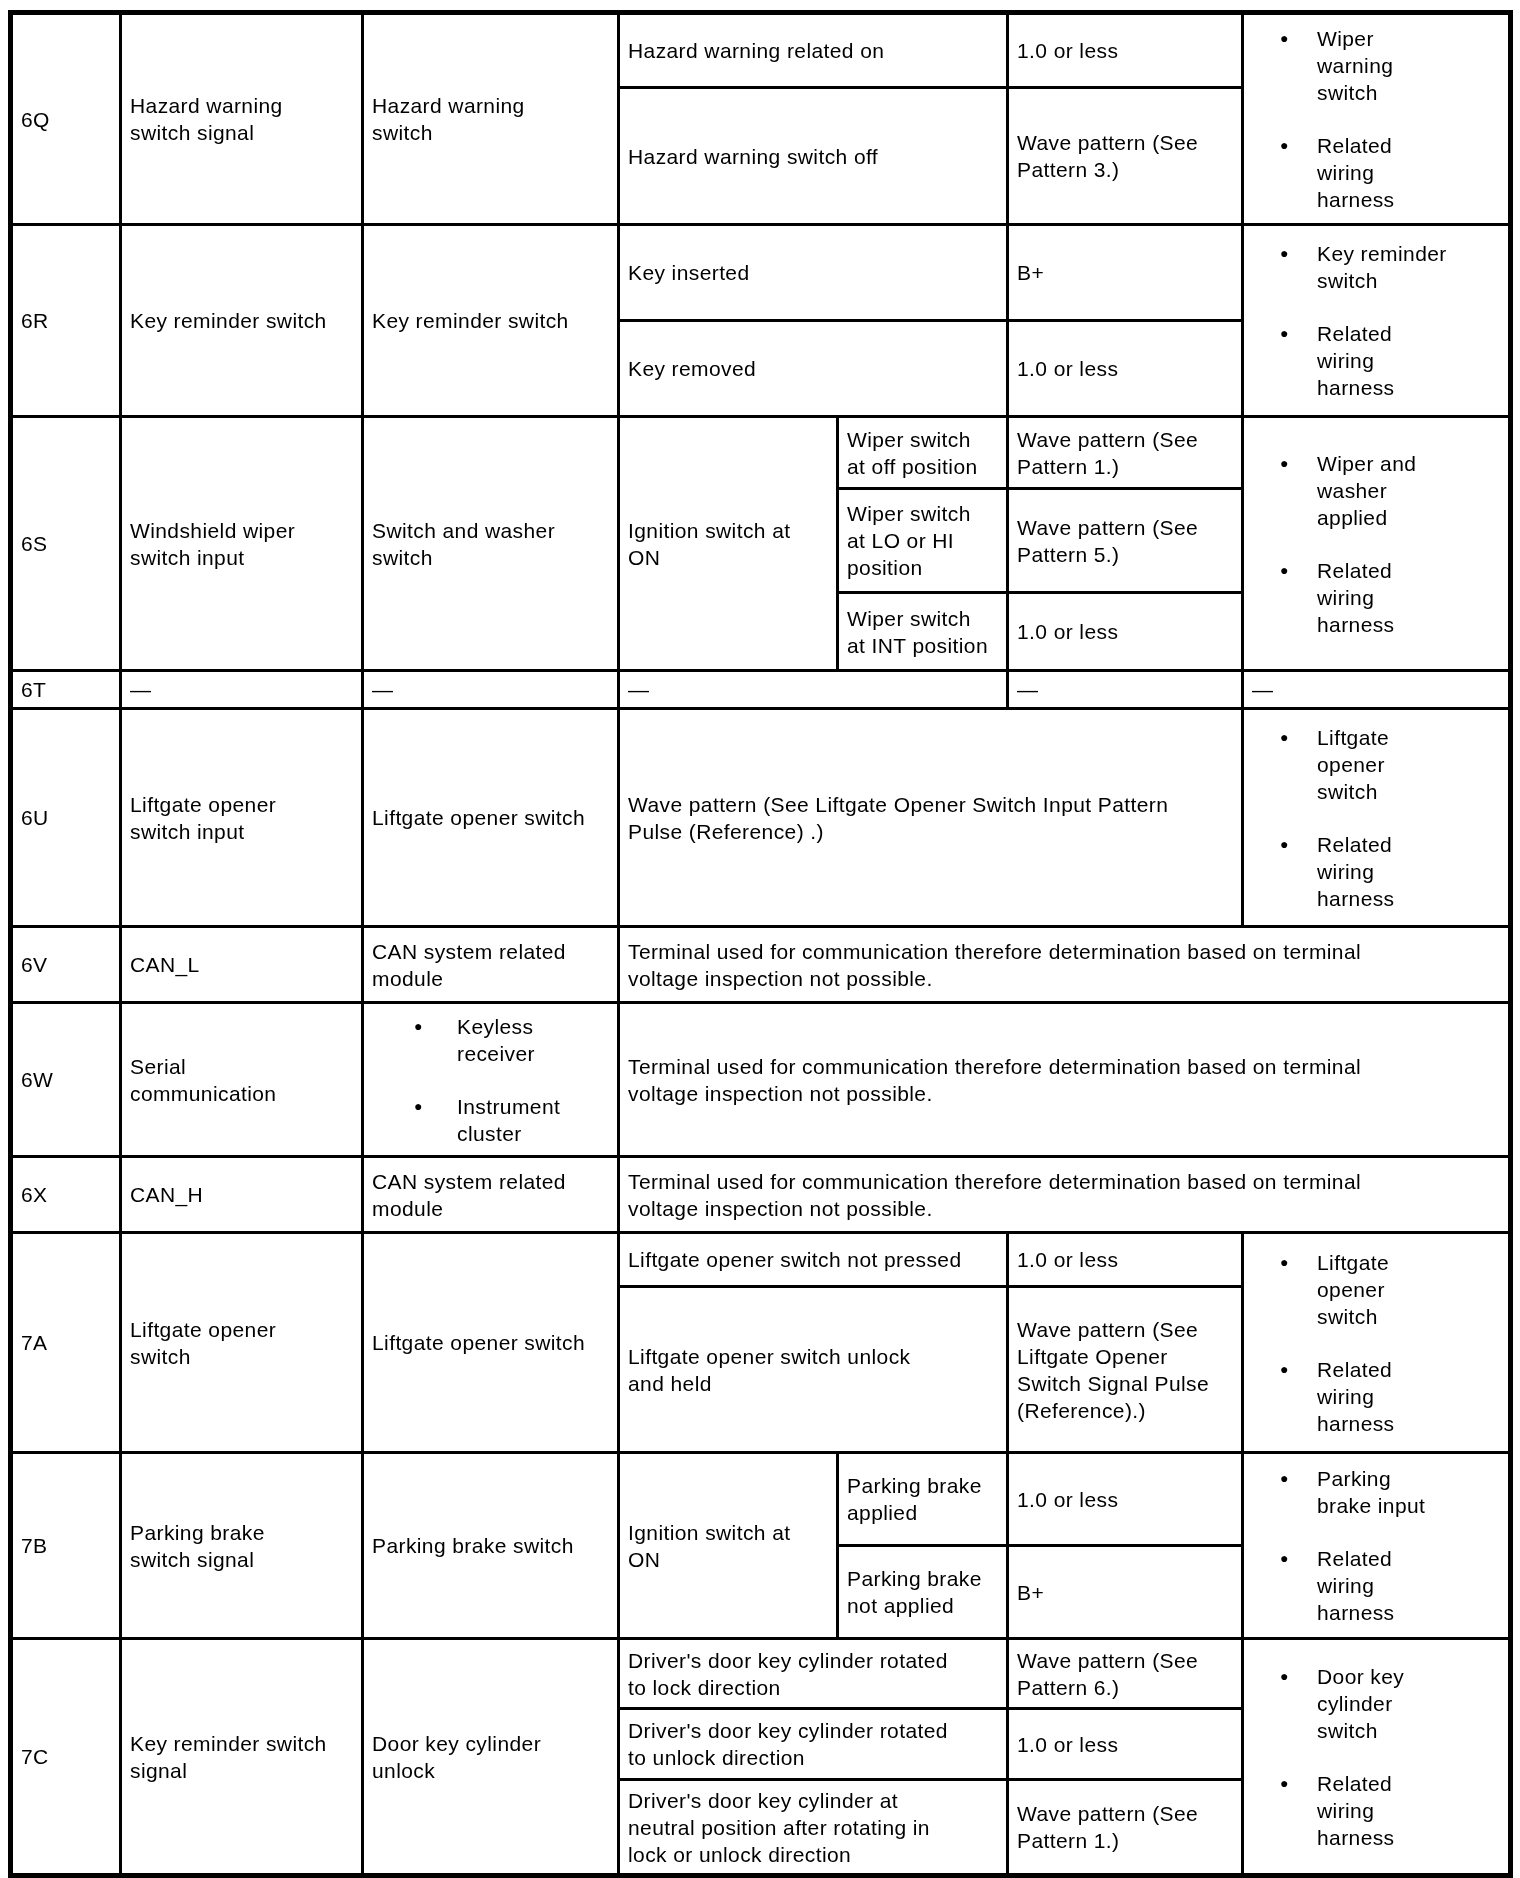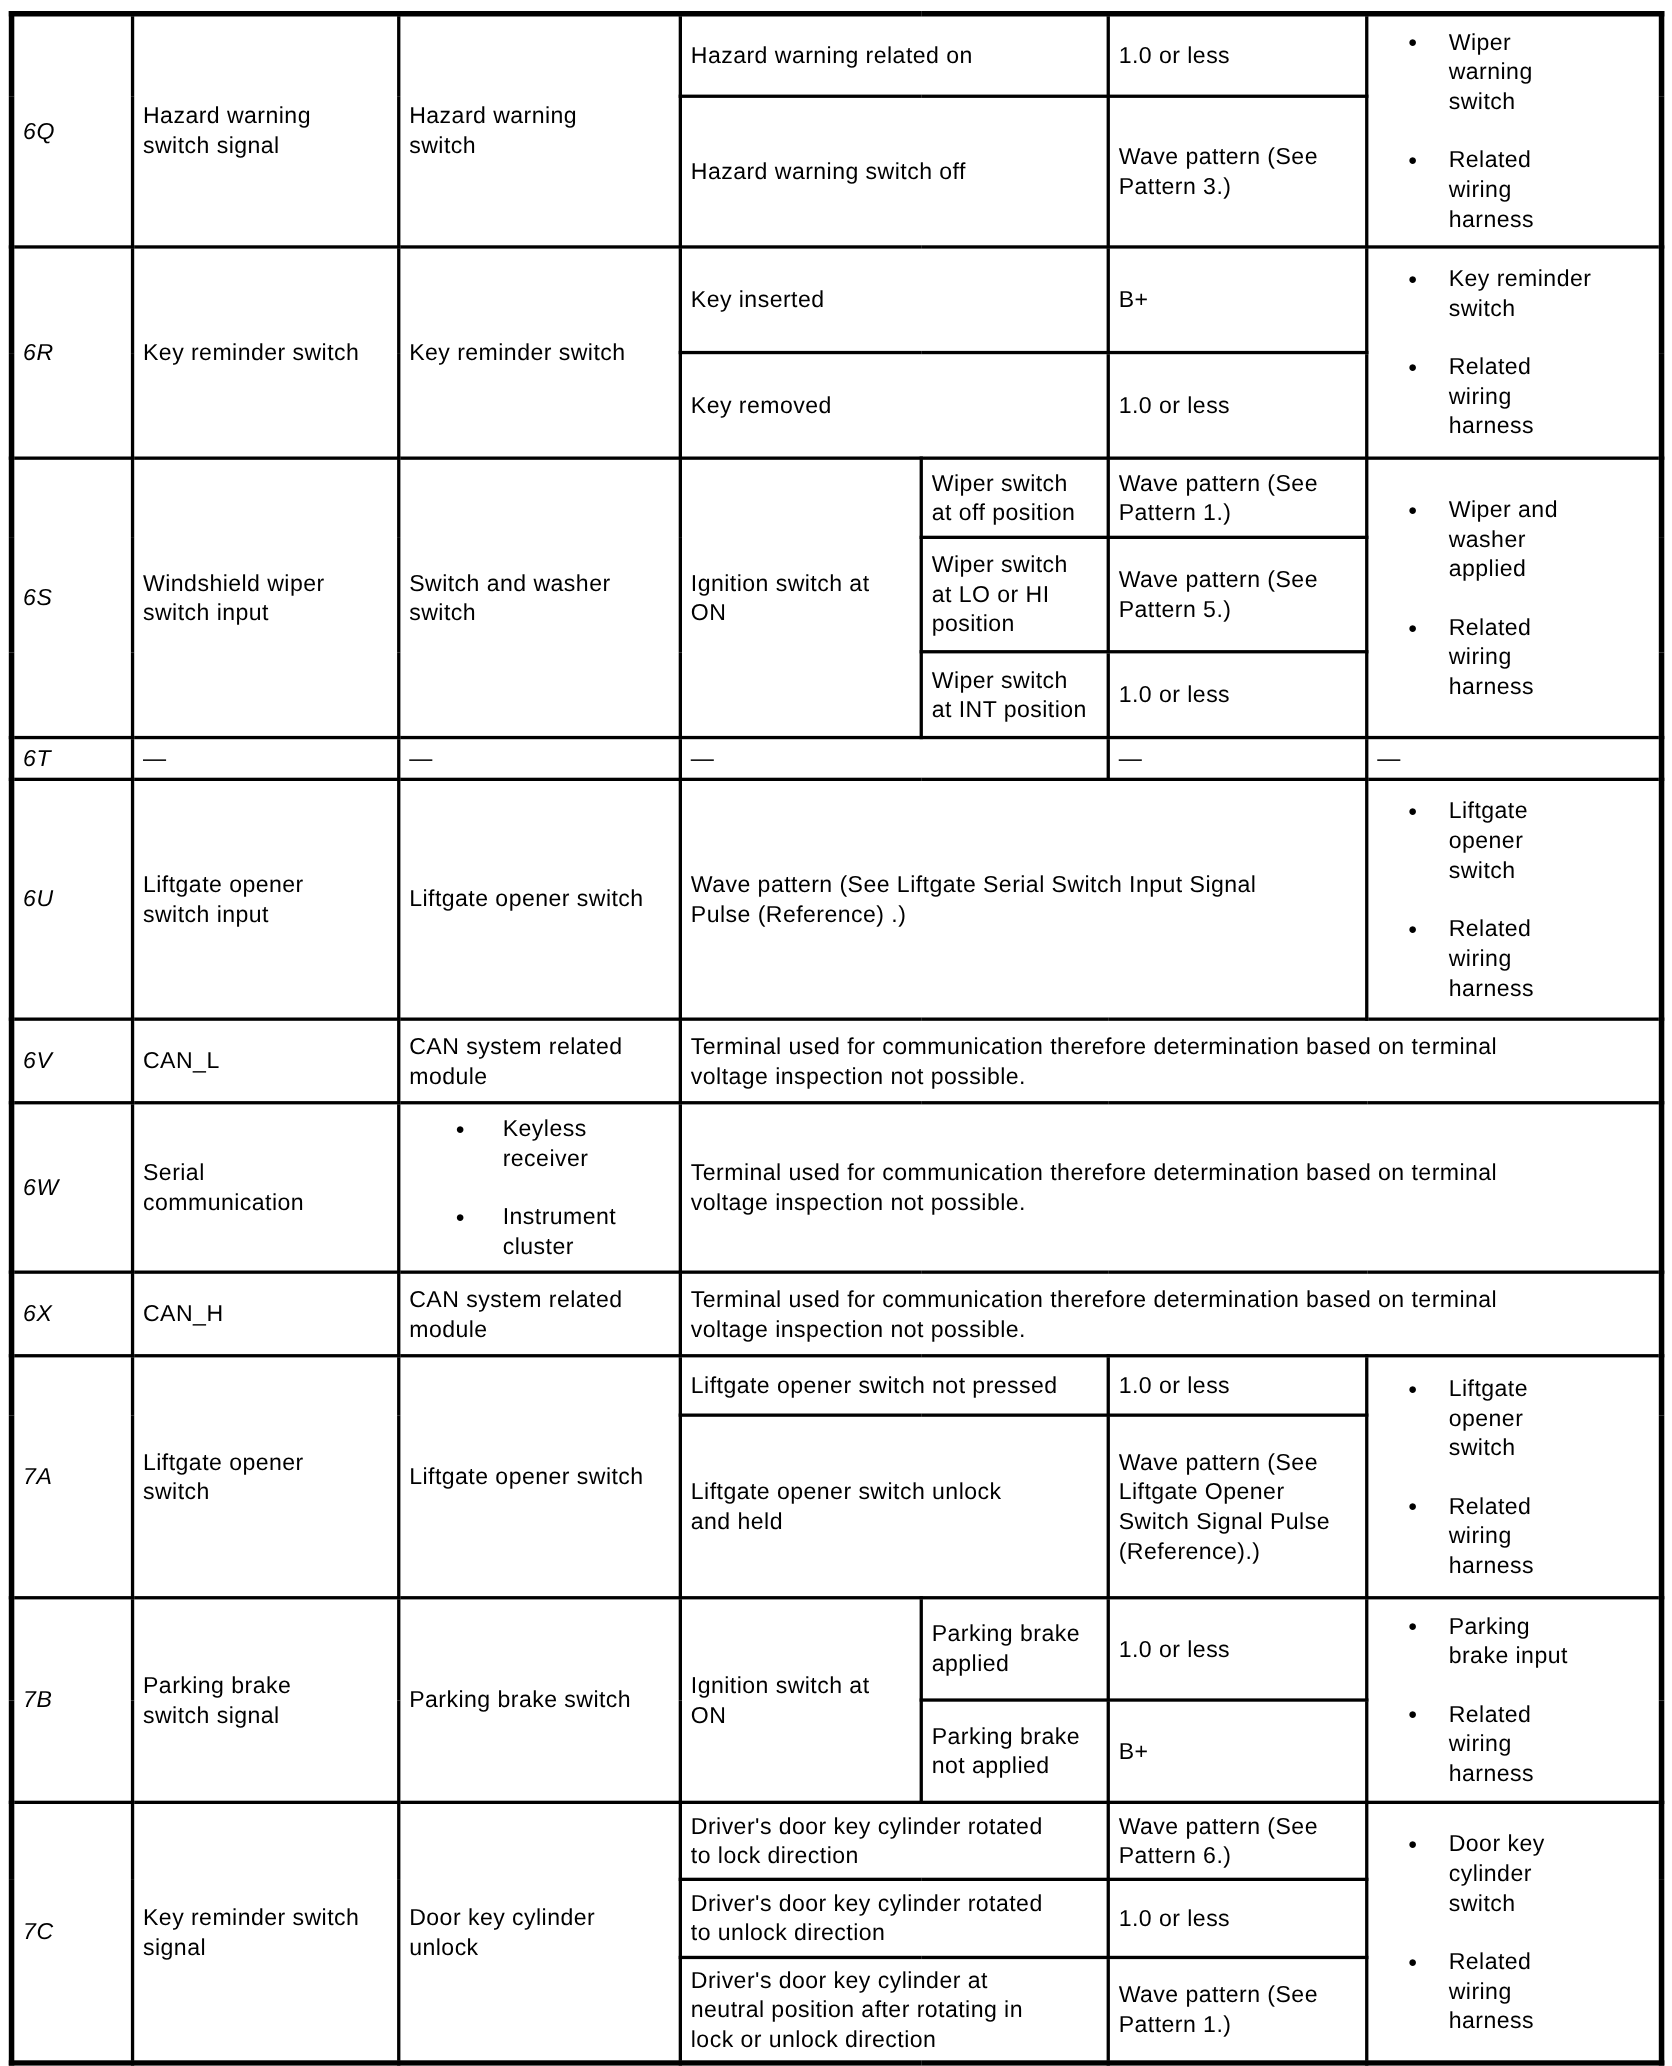--- a/index.html
+++ b/index.html
@@ -21,21 +21,21 @@
   table.tv td {
     border: 3px solid #000;
     vertical-align: middle;
     padding: 2px 10px 2px 8px;
     font-size: 21px;
     line-height: 27px;
     letter-spacing: 0.4px;
     overflow: hidden;
   }
   .t { white-space: pre-line; }
-  .c-id { padding-left: 8px; font-style: italic; }
+  .c-id { padding-left: 8px; }
   .blist {
     display: flex;
     flex-direction: column;
     gap: 26px;
   }
   .blist.insp { padding-left: 28px; }
   .blist.conn { padding-left: 42px; }
   .bitem { display: flex; align-items: flex-start; }
   .bdot {
     flex: 0 0 37px;
@@ -167,21 +167,21 @@
     <td colspan="2"><span class="t">—</span></td>
     <td><span class="t">—</span></td>
     <td><span class="t">—</span></td>
   </tr>
 
   <tr style="height:218px">
     <td class="c-id"><span class="t">6U</span></td>
     <td><span class="t">Liftgate opener
 switch input</span></td>
     <td><span class="t">Liftgate opener switch</span></td>
-    <td colspan="3"><span class="t">Wave pattern (See Liftgate Serial Switch Input Signal
+    <td colspan="3"><span class="t">Wave pattern (See Liftgate Opener Switch Input Pattern
 Pulse (Reference) .)</span></td>
     <td>
       <div class="blist insp">
         <div class="bitem">
               <span class="bdot">●</span>
               <span class="btxt">Liftgate
 opener
 switch</span>
             </div>
         <div class="bitem">

